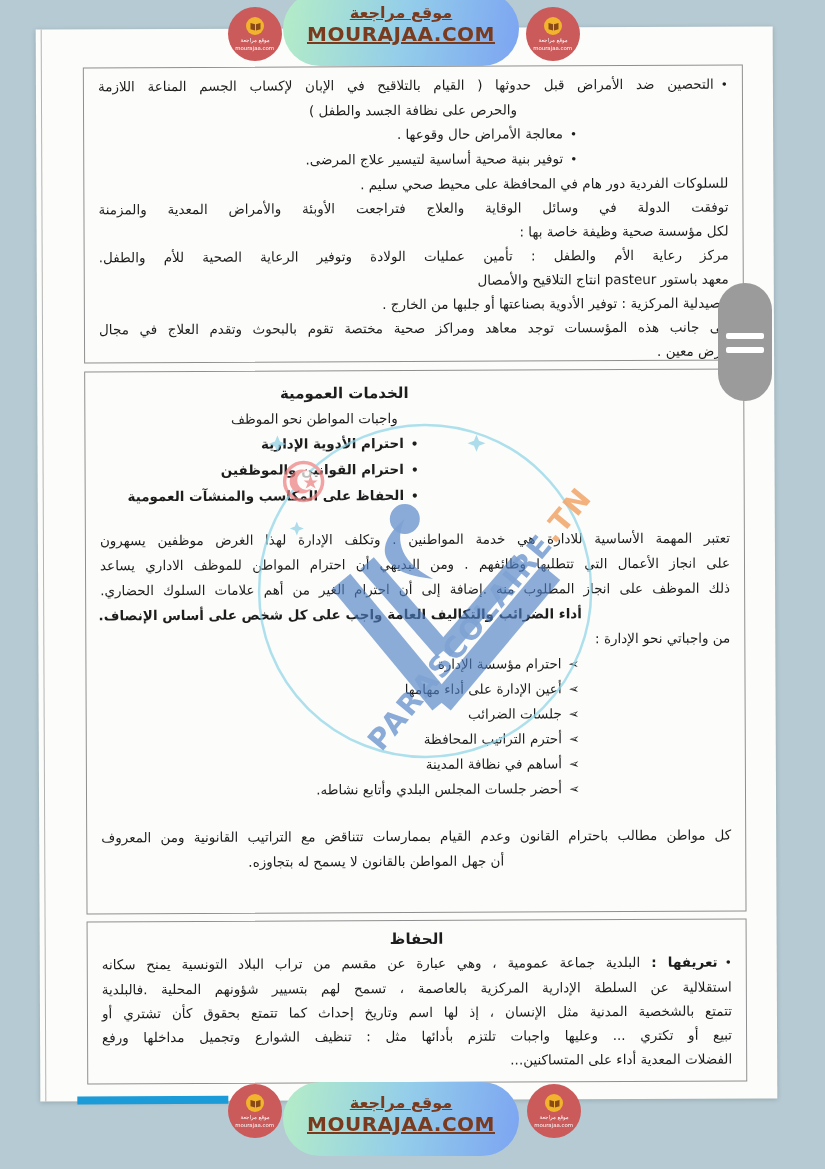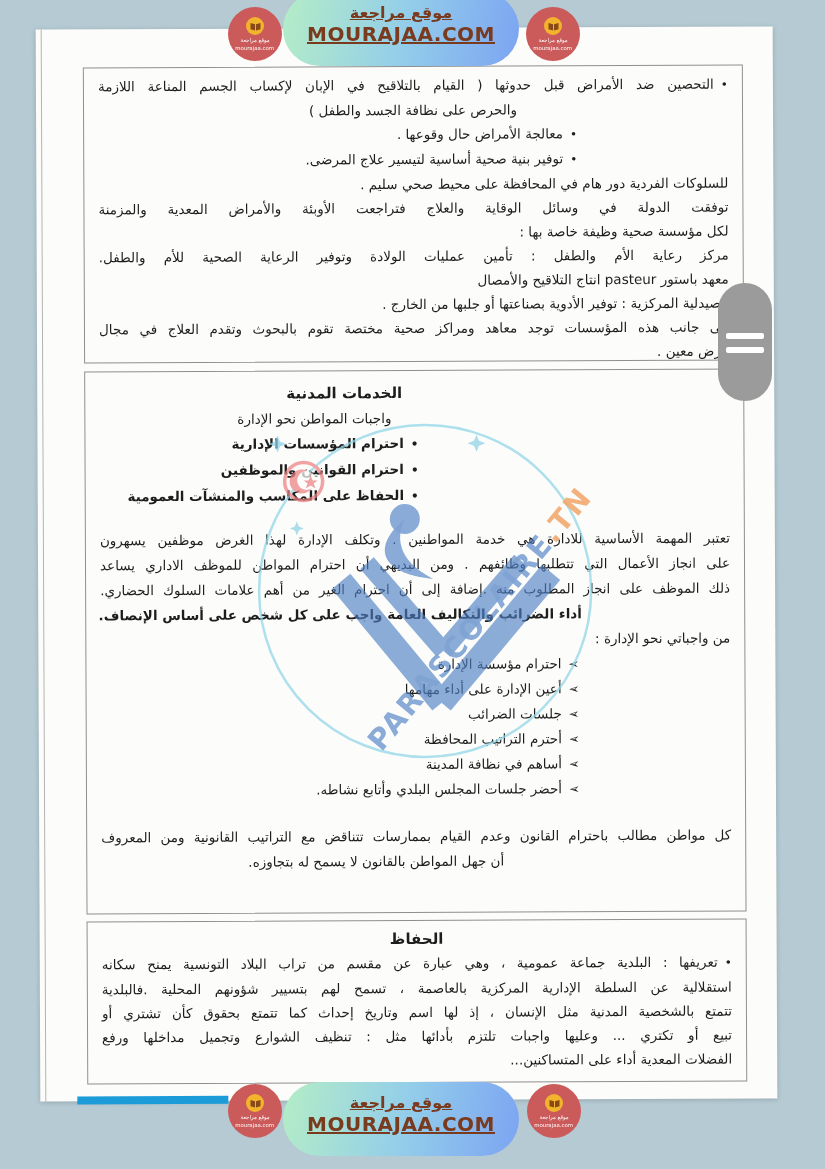--- a/index.html
+++ b/index.html
@@ -74,44 +74,44 @@
         <div class="ln"><span>للسلوكات الفردية دور هام في المحافظة على محيط صحي سليم .</span></div>
         <div class="ln j"><span>توفقت الدولة في وسائل الوقاية والعلاج فتراجعت الأوبئة والأمراض المعدية والمزمنة</span></div>
         <div class="ln"><span>لكل مؤسسة صحية وظيفة خاصة بها :</span></div>
         <div class="ln j"><span>مركز رعاية الأم والطفل : تأمين عمليات الولادة وتوفير الرعاية الصحية للأم والطفل.</span></div>
         <div class="ln"><span>معهد باستور pasteur انتاج التلاقيح والأمصال</span></div>
         <div class="ln"><span>الصيدلية المركزية : توفير الأدوية بصناعتها أو جلبها من الخارج .</span></div>
         <div class="ln j"><span>الى جانب هذه المؤسسات توجد معاهد ومراكز صحية مختصة تقوم بالبحوث وتقدم العلاج في مجال</span></div>
         <div class="ln"><span>مرض معين .</span></div>
       </section>
     <section class="sec" id="sec1">
-        <div class="ln heading sh70"><span>الخدمات المدنية</span></div>
-        <div class="ln center sh100"><span>واجبات المواطن نحو الإدارة</span></div>
-        <div class="ln ind3 b"><span class="mk">•</span><span>احترام المؤسسات الإدارية</span></div>
+        <div class="ln heading sh70"><span>الخدمات العمومية</span></div>
+        <div class="ln center sh100"><span>واجبات المواطن نحو الموظف</span></div>
+        <div class="ln ind3 b"><span class="mk">•</span><span>احترام الأدوية الإدارية</span></div>
         <div class="ln ind3 b"><span class="mk">•</span><span>احترام القوانين والموظفين</span></div>
         <div class="ln ind3 b"><span class="mk">•</span><span>الحفاظ على المكاسب والمنشآت العمومية</span></div>
         <div class="ln gap18"></div>
         <div class="ln j"><span>تعتبر المهمة الأساسية للادارة هي خدمة المواطنين . وتكلف الإدارة لهذا الغرض موظفين يسهرون</span></div>
         <div class="ln j"><span>على انجاز الأعمال التي تتطلبها وظائفهم . ومن البديهي أن احترام المواطن للموظف الاداري يساعد</span></div>
         <div class="ln j"><span>ذلك الموظف على انجاز المطلوب منه .إضافة إلى أن احترام الغير من أهم علامات السلوك الحضاري.</span></div>
         <div class="ln center b sh75"><span>أداء الضرائب والتكاليف العامة واجب على كل شخص على أساس الإنصاف.</span></div>
         <div class="ln"><span>من واجباتي نحو الإدارة :</span></div>
         <div class="ln ind2"><span class="mk flip">➢</span><span>احترام مؤسسة الإدارة</span></div>
         <div class="ln ind2"><span class="mk flip">➢</span><span>أعين الإدارة على أداء مهامها</span></div>
         <div class="ln ind2"><span class="mk flip">➢</span><span>جلسات الضرائب</span></div>
         <div class="ln ind2"><span class="mk flip">➢</span><span>أحترم التراتيب المحافظة</span></div>
         <div class="ln ind2"><span class="mk flip">➢</span><span>أساهم في نظافة المدينة</span></div>
         <div class="ln ind2"><span class="mk flip">➢</span><span>أحضر جلسات المجلس البلدي وأتابع نشاطه.</span></div>
         <div class="ln gap22"></div>
         <div class="ln j"><span>كل مواطن مطالب باحترام القانون وعدم القيام بممارسات تتناقض مع التراتيب القانونية ومن المعروف</span></div>
         <div class="ln center sh40"><span>أن جهل المواطن بالقانون لا يسمح له بتجاوزه.</span></div>
       </section>
     <section class="sec" id="sec2">
         <div class="ln heading"><span>الحفاظ</span></div>
-        <div class="ln j"><span class="mk">•</span><span style="font-weight: normal;">تعريفها : </span><span>البلدية جماعة عمومية ، وهي عبارة عن مقسم من تراب البلاد التونسية يمنح سكانه</span></div>
+        <div class="ln j"><span class="mk">•</span><span style="font-weight: bold;">تعريفها : </span><span>البلدية جماعة عمومية ، وهي عبارة عن مقسم من تراب البلاد التونسية يمنح سكانه</span></div>
         <div class="ln j"><span>استقلالية عن  السلطة الإدارية المركزية بالعاصمة ، تسمح لهم بتسيير شؤونهم المحلية .فالبلدية</span></div>
         <div class="ln j"><span>تتمتع بالشخصية المدنية مثل الإنسان ، إذ لها اسم وتاريخ إحداث كما تتمتع بحقوق كأن تشتري أو</span></div>
         <div class="ln j"><span>تبيع أو تكتري ... وعليها واجبات تلتزم بأدائها مثل : تنظيف الشوارع وتجميل مداخلها  ورفع</span></div>
         <div class="ln"><span>الفضلات المعدية أداء على المتساكنين...</span></div>
       </section>
 
     <div class="wm">
       <svg width="340" height="340" viewBox="0 0 340 340">
         <circle cx="170" cy="170" r="166" fill="none" stroke="#8fd6e8" stroke-width="2.5"></circle>
 

